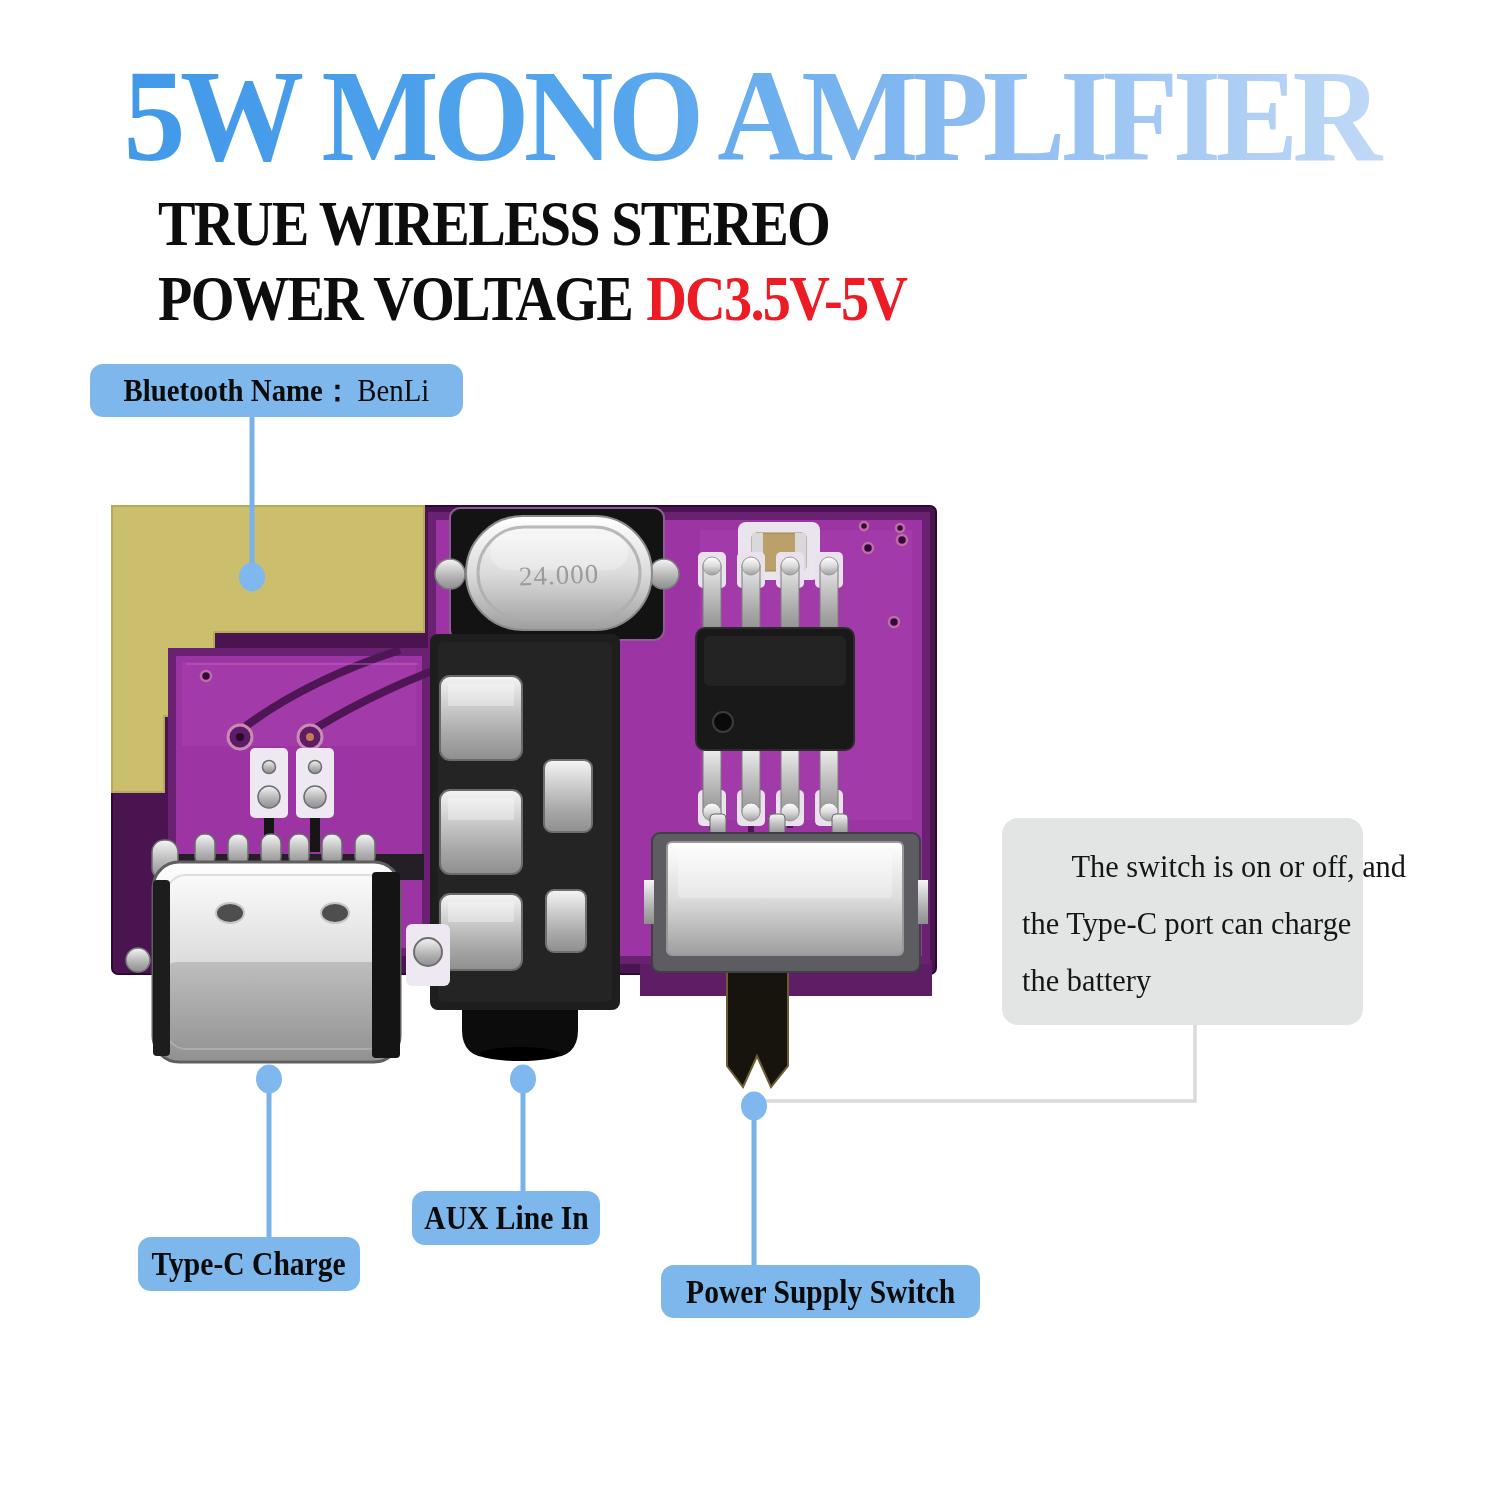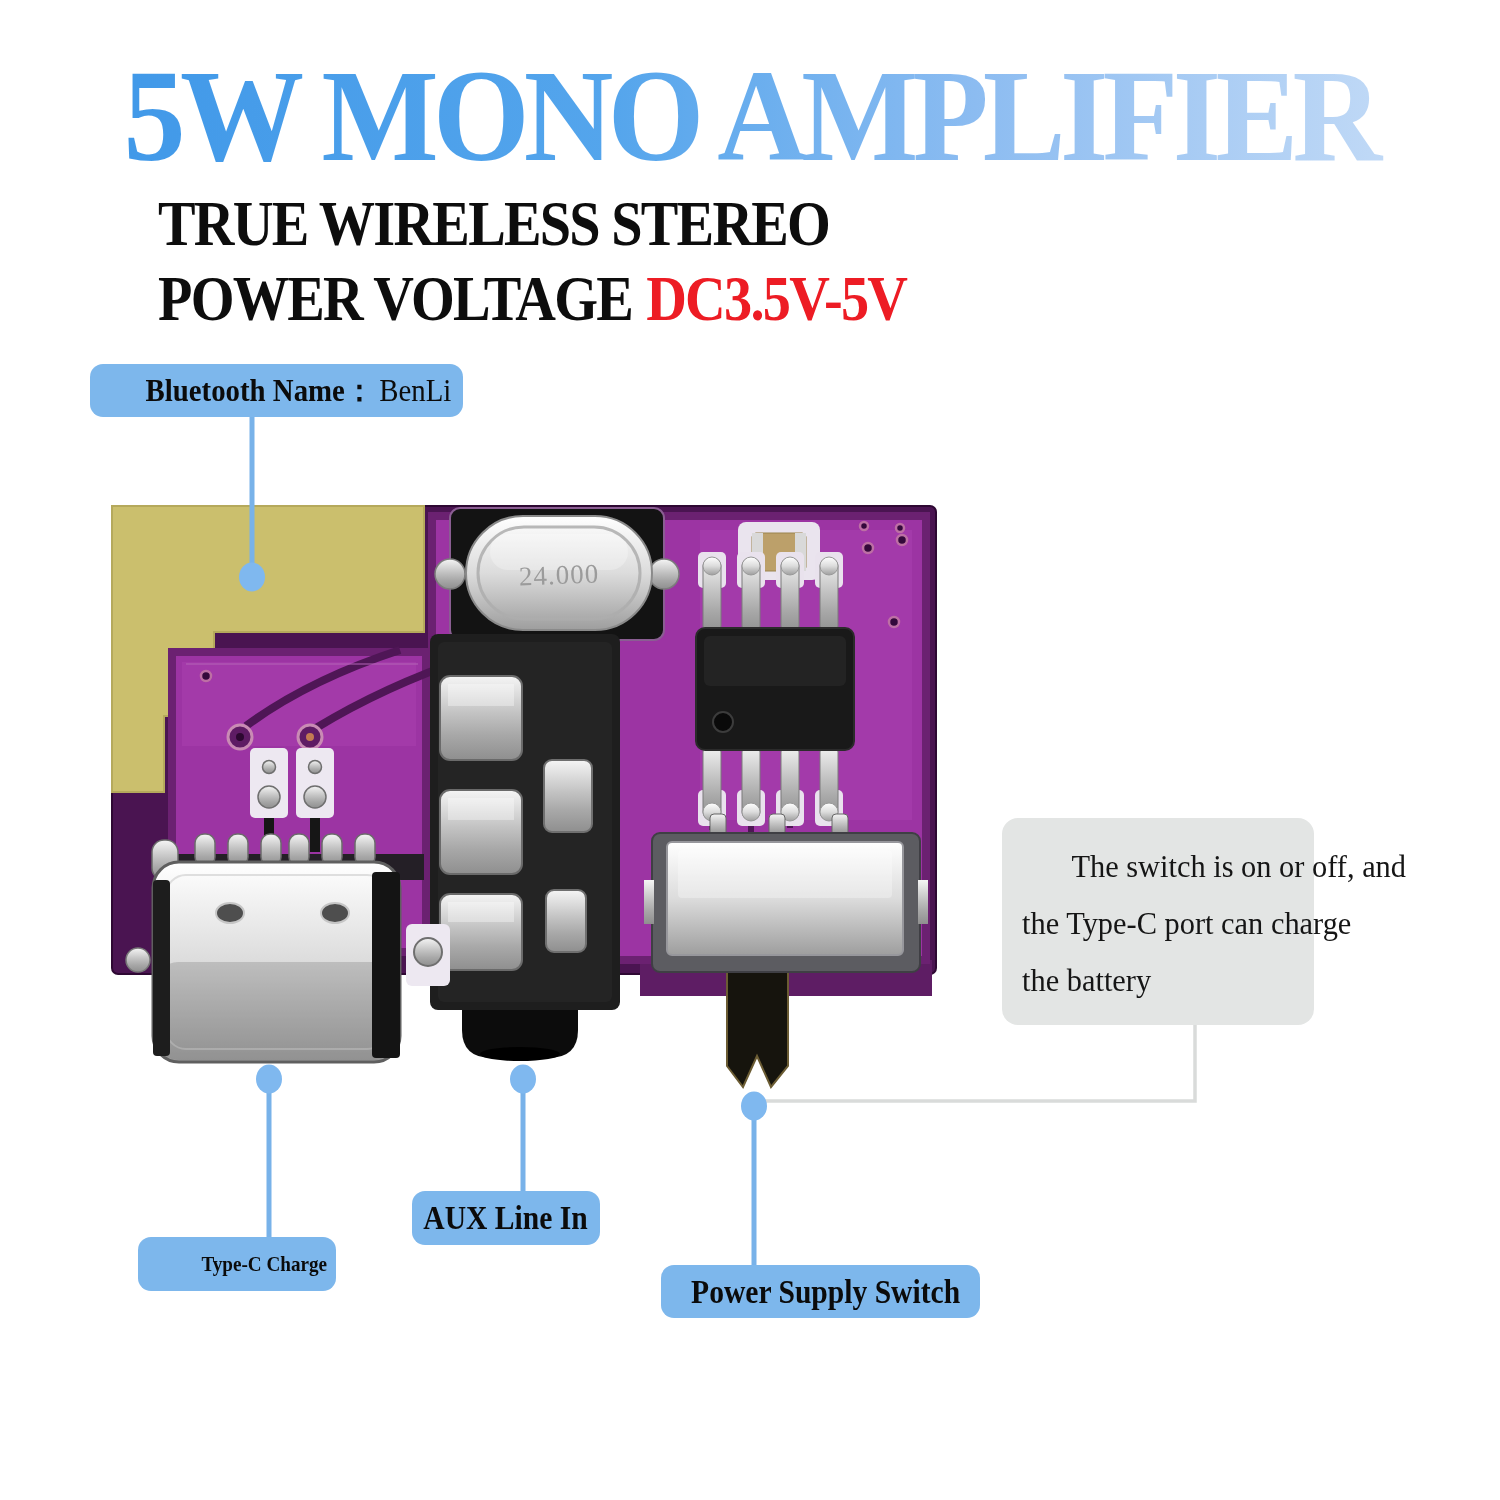--- a/index.html
+++ b/index.html
@@ -18,32 +18,32 @@
   .sub{
     position:absolute;left:158px;font-weight:bold;color:#0d0d0d;
     font-size:64px;line-height:64px;letter-spacing:-2px;white-space:nowrap;
     transform:scaleX(0.88);transform-origin:left center;
   }
   .sub1{top:192px;}
   .sub2{top:267px;}
   .sub2 .red{color:#ED1C24;margin-left:16px;}
   .bluelabel{
     position:absolute;background:#7DB7EC;border-radius:13px;
-    display:flex;align-items:center;justify-content:flex-end;
+    display:flex;align-items:center;justify-content:center;
     color:#0b0b0b;font-weight:bold;
   }
   .bluelabel .inner{transform:scaleX(0.87);white-space:nowrap;}
   .bt{left:90px;top:364px;width:373px;height:53px;font-size:31px;}
   .bt .inner{transform:scaleX(0.93);}
   .bt .val{font-weight:normal;margin-left:6px;}
-  .tc{left:138px;top:1237px;width:198px;height:54px;font-size:22px;}
+  .tc{left:138px;top:1237px;width:222px;height:54px;font-size:34px;}
   .aux{left:412px;top:1191px;width:188px;height:54px;font-size:34px;}
   .pw{left:653px;top:1265px;width:319px;height:53px;font-size:34px;margin-left:8px;}
   .note{
-    position:absolute;left:1002px;top:818px;width:312px;box-sizing:border-box;
+    position:absolute;left:1002px;top:818px;width:361px;box-sizing:border-box;
     background:#E3E5E4;border-radius:16px;padding:20px 0 16px 20px;
     color:#151515;font-size:32px;
   }
   .note .nl{line-height:57px;white-space:nowrap;transform:scaleX(0.95);transform-origin:left center;}
   .note .first{text-indent:52px;}
 </style>
 </head>
 <body>
 
 <div class="canvas">

